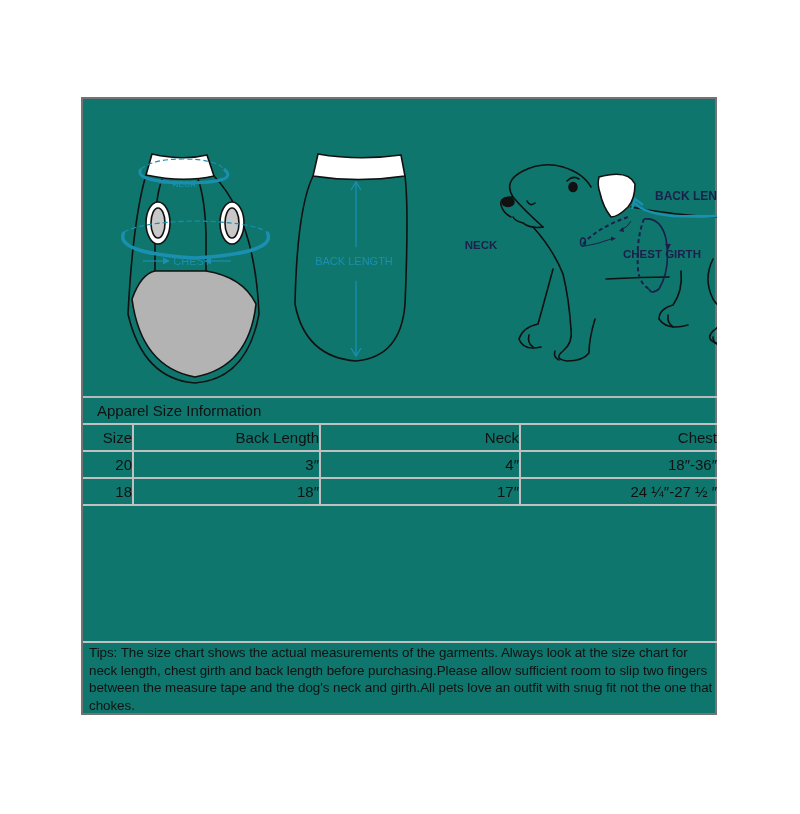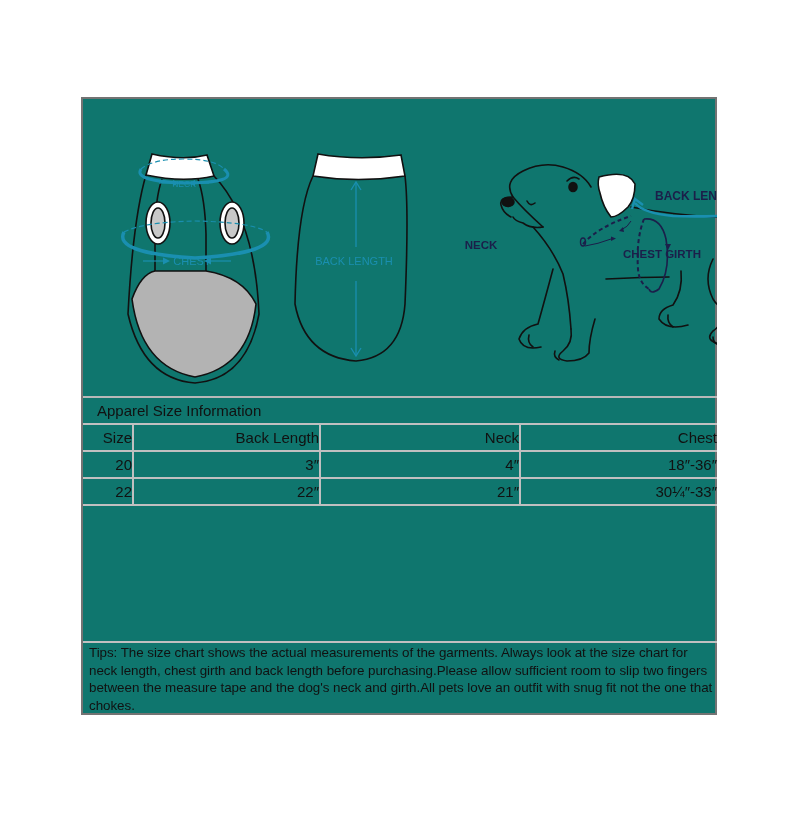--- a/index.html
+++ b/index.html
@@ -158,22 +158,22 @@
       <th>Neck</th>
       <th>Chest</th>
     </tr>
     <tr>
       <td>20</td>
       <td>3″</td>
       <td>4″</td>
       <td>18″-36″</td>
     </tr>
     <tr>
-      <td>22</td>
-      <td>22″</td>
-      <td>21″</td>
-      <td>30¼″-33″</td>
+      <td>18</td>
+      <td>18″</td>
+      <td>17″</td>
+      <td>24 ¼″-27 ½ ″</td>
     </tr>
   </tbody>
     </table>
 
   <div class="tips">Tips:  The size chart shows the actual measurements of the  garments.  Always look at the size chart for neck length, chest girth and back length before purchasing.Please allow sufficient room to slip two fingers between the measure tape and the dog's neck and girth.All pets love an outfit with snug fit not the one that chokes.</div>
 </div>
 
 </body></html>

